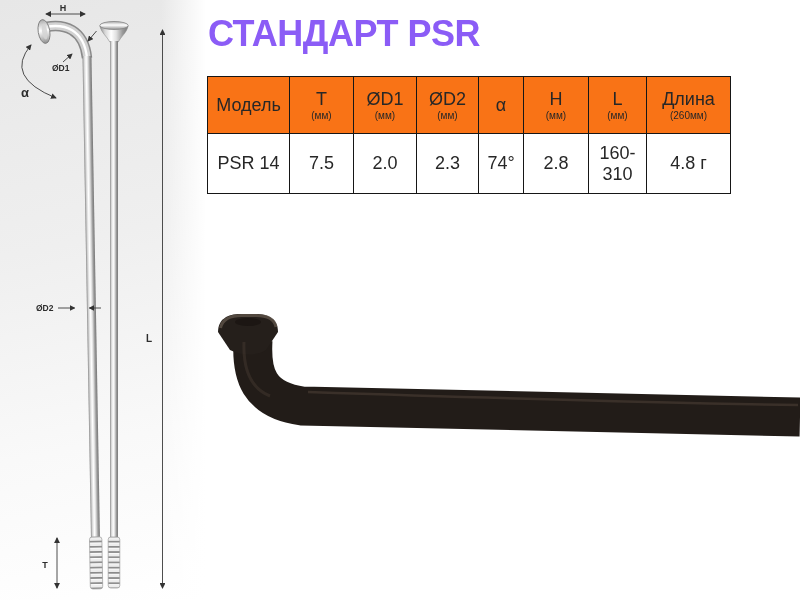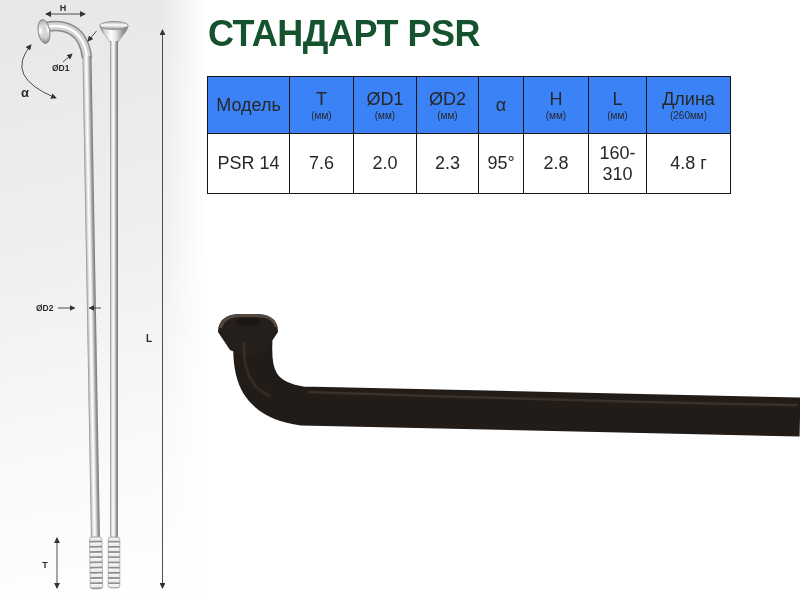--- a/index.html
+++ b/index.html
@@ -19,37 +19,37 @@
   .diagram-panel svg { position:absolute; left:0; top:0; }
 
   svg text.dim-label {
     font-family:"Liberation Sans", sans-serif;
     font-weight:bold; fill:#2d2d2d;
   }
 
   
   .page-title {
     position:absolute; left:208px; top:13px;
-    font-size:36px; font-weight:bold; color:#14532d; letter-spacing:-0.5px;
+    font-size:36px; font-weight:bold; color:#8b5cf6; letter-spacing:-0.5px;
     white-space:nowrap;
   }
 
   
   table.spec-table {
     position:absolute; left:207px; top:76px;
     border-collapse:collapse; table-layout:fixed;
     width:523px;
   }
   .spec-table th, .spec-table td {
     border:1.6px solid #161616;
     text-align:center; vertical-align:middle;
     padding:0 2px; color:#272727;
   }
   .spec-table th {
-    background:#3b82f6; height:56px; font-weight:normal;
+    background:#f97316; height:56px; font-weight:normal;
   }
   .spec-table td { height:59px; background:#ffffff; font-size:18px; line-height:1.15; }
   .h-main { display:block; font-size:18px; line-height:1.12; }
   .h-sub  { display:block; font-size:10px; line-height:1.1; }
 
   
   .photo-area { position:absolute; left:200px; top:300px; width:600px; height:150px; }
 </style>
 </head>
 <body>
@@ -164,24 +164,24 @@
         </th>
       <th>
           <span class="h-main">Длина</span>
           <span class="h-sub">(260мм)</span>
         </th>
     </tr>
   </thead>
   <tbody>
     <tr>
       <td>PSR 14</td>
-      <td>7.6</td>
+      <td>7.5</td>
       <td>2.0</td>
       <td>2.3</td>
-      <td>95°</td>
+      <td>74°</td>
       <td>2.8</td>
       <td>160-310</td>
       <td>4.8 г</td>
     </tr>
   </tbody>
 </table>
 
 <div class="photo-area">
   <svg width="600" height="150" viewBox="0 0 600 150">
 

